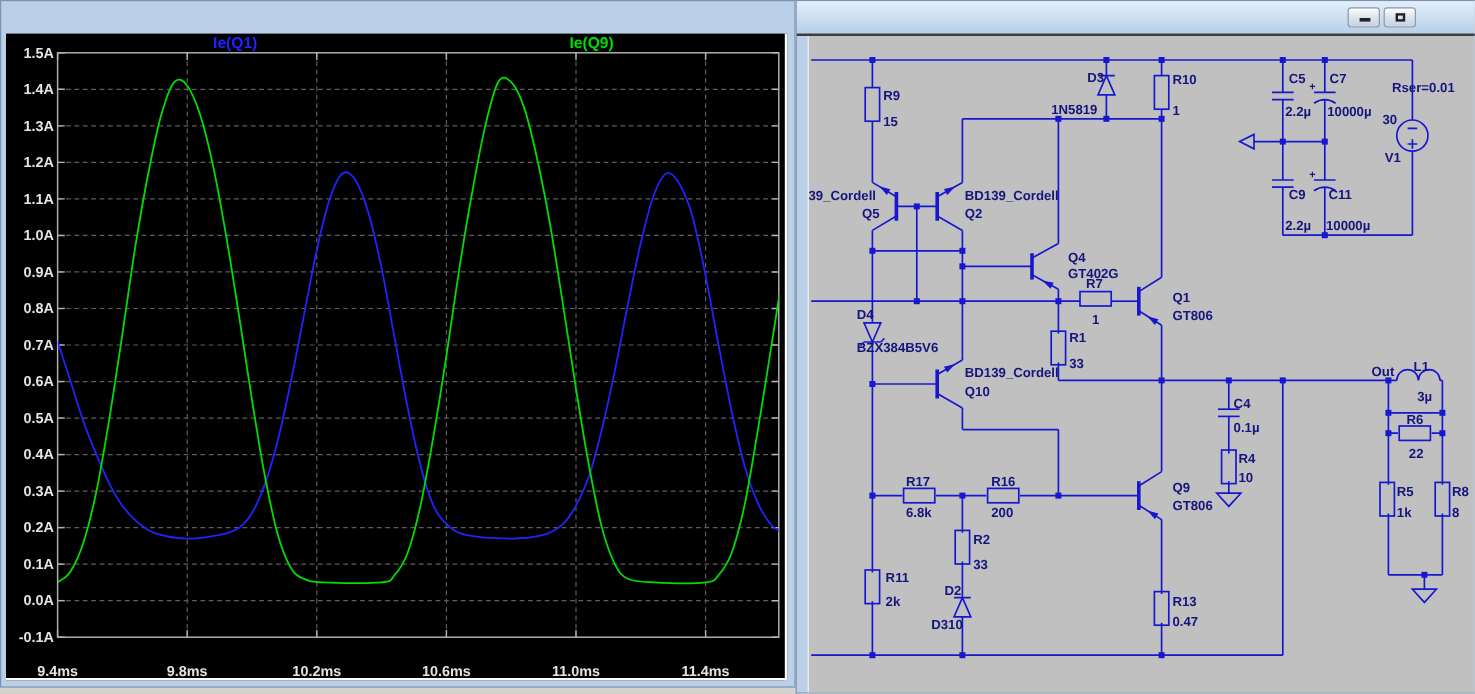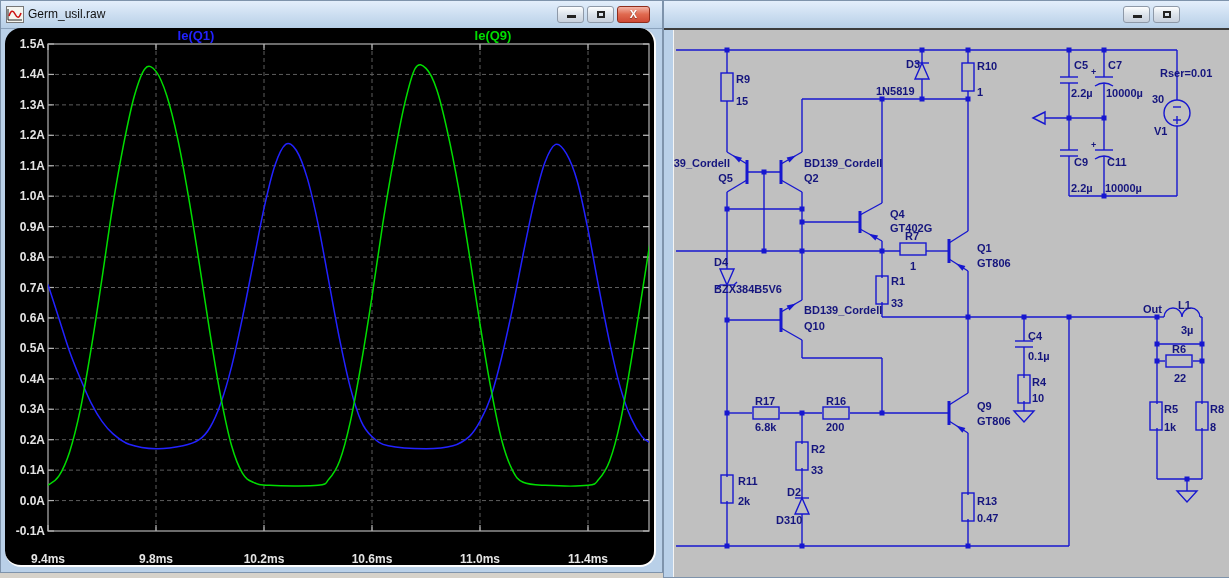--- a/index.html
+++ b/index.html
@@ -28,51 +28,34 @@
   }
   .glyph-min{position:absolute;left:50%;bottom:4px;width:9px;height:3px;margin-left:-4px;background:#222;}
   .glyph-box{position:absolute;left:50%;top:4px;width:8px;height:7px;margin-left:-4px;border:2px solid #222;box-sizing:border-box;background:transparent;}
   .glyph-x{
     position:absolute;left:0;top:0;width:100%;height:100%;
     color:#fff;font-weight:bold;font-size:11px;line-height:15px;text-align:center;
     text-shadow:0 1px 1px rgba(0,0,0,.4);
   }
   .plot-client{
     position:absolute;left:4px;top:27px;width:649px;height:537px;background:#000;
-    border-right:2px solid #fdfdfd;border-bottom:2px solid #fdfdfd;border-radius:16px;
+    border-right:2px solid #fdfdfd;border-bottom:2px solid #fdfdfd;
   }
   .schem-sep{position:absolute;left:0;right:0;top:27px;height:2px;background:#3c3c3c;}
   .schem-client{
     position:absolute;left:9px;top:29px;right:0;bottom:0;background:#c0c0c0;
     border-left:1px solid #f4f4f4;
   }
   svg{display:block;}
   .plot-icon{position:absolute;left:5px;top:5px;width:18px;height:17px;}
 </style>
 </head>
 <body>
 
 <div class="win" id="plot-window" style="left:0;top:0;width:663px;height:573px;">
-  <div class="titlebar">
-    <svg class="plot-icon" viewBox="0 0 18 17">
-      <rect x="0.5" y="0.5" width="17" height="16" fill="#f5f5f0" stroke="#777"></rect>
-      <path d="M2 3 V14 H16" stroke="#222" fill="none" stroke-width="1"></path>
-      <path d="M3 10 C5 4,7 4,9 8 S13 13,15 7" stroke="#cc1111" fill="none" stroke-width="1.6"></path>
-    </svg>
-    <span class="title-text">Germ_usil.raw</span>
-    <div class="tb-btn" style="left:556px;width:27px;">
-        <span class="glyph-min"></span>
-      </div>
-    <div class="tb-btn" style="left:586px;width:27px;">
-        <span class="glyph-box"></span>
-      </div>
-    <div class="tb-btn close" style="left:616px;width:33px;">
-        <span class="glyph-x">X</span>
-      </div>
-  </div>
   <div class="plot-client">
     <svg id="plot-svg" width="649" height="537" viewBox="4 27 649 537">
         <g>
           <line x1="47" y1="73.43750000000003" x2="648" y2="73.43750000000003" stroke="#5d5d5d" stroke-dasharray="4 3" stroke-width="1"></line>
           <line x1="47" y1="103.87499999999999" x2="648" y2="103.87499999999999" stroke="#5d5d5d" stroke-dasharray="4 3" stroke-width="1"></line>
           <line x1="47" y1="134.3125" x2="648" y2="134.3125" stroke="#5d5d5d" stroke-dasharray="4 3" stroke-width="1"></line>
           <line x1="47" y1="164.74999999999997" x2="648" y2="164.74999999999997" stroke="#5d5d5d" stroke-dasharray="4 3" stroke-width="1"></line>
           <line x1="47" y1="195.1875" x2="648" y2="195.1875" stroke="#5d5d5d" stroke-dasharray="4 3" stroke-width="1"></line>
           <line x1="47" y1="225.62500000000003" x2="648" y2="225.62500000000003" stroke="#5d5d5d" stroke-dasharray="4 3" stroke-width="1"></line>
           <line x1="47" y1="256.0625" x2="648" y2="256.0625" stroke="#5d5d5d" stroke-dasharray="4 3" stroke-width="1"></line>

